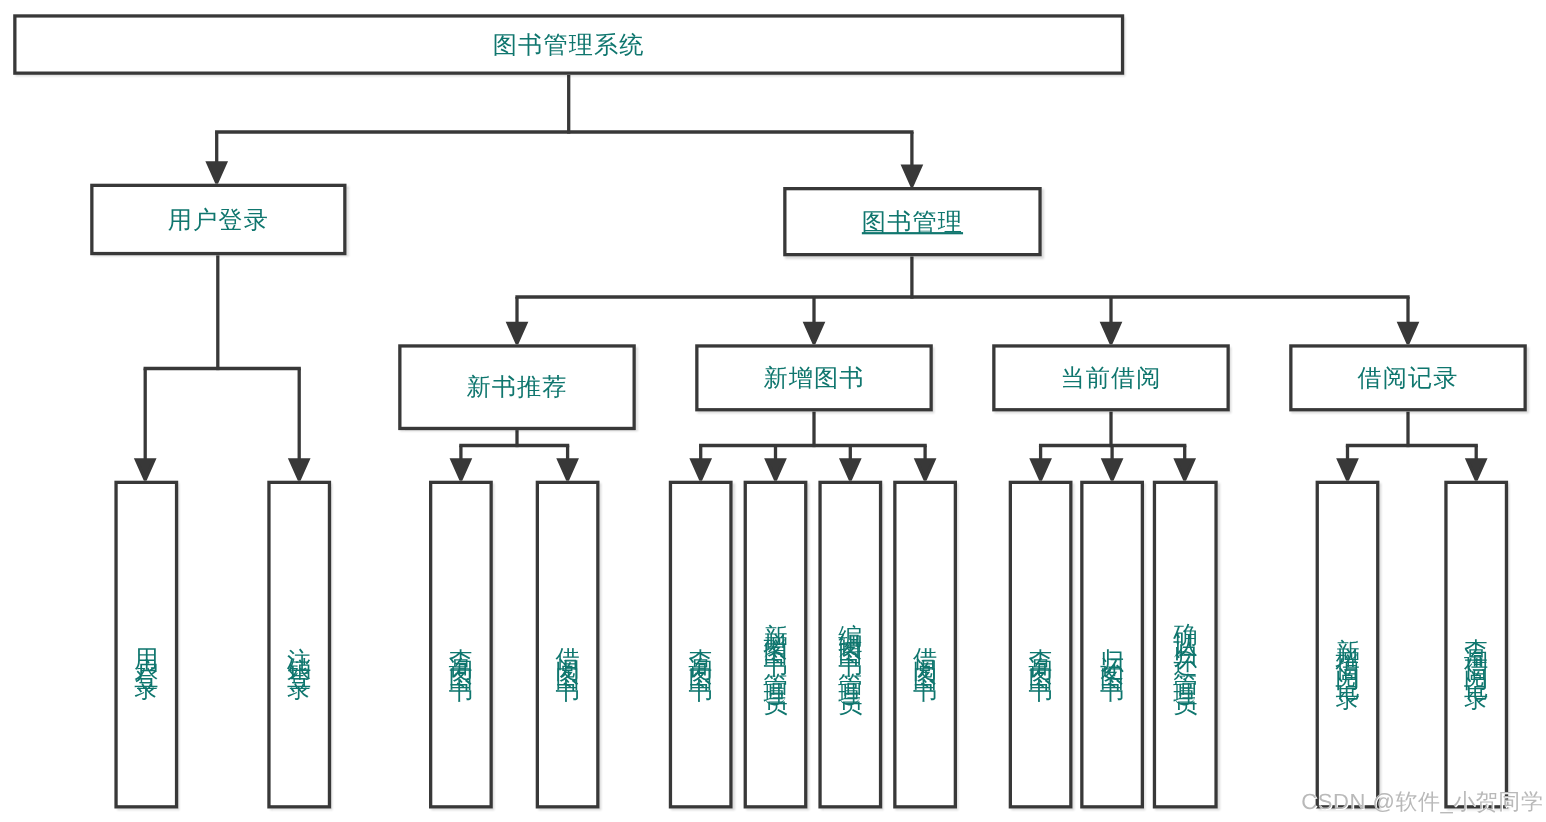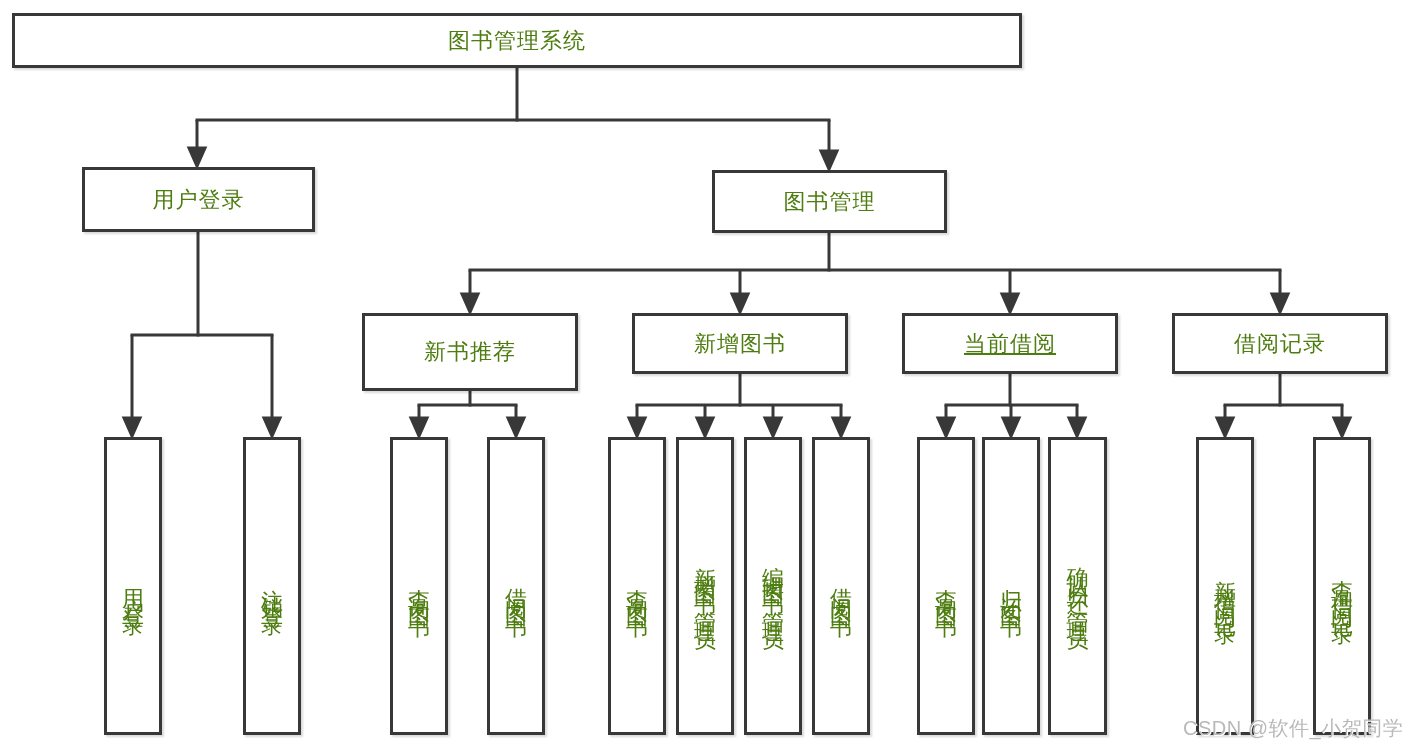--- a/index.html
+++ b/index.html
@@ -20,21 +20,21 @@
   .node {
     position: absolute;
     box-sizing: border-box;
     background: #ffffff;
     border: 3px solid #383838;
     display: flex;
     align-items: center;
     justify-content: center;
     font-size: 22px;
     letter-spacing: 1px;
-    color: #4d7c0f;
+    color: #0f766e;
     box-shadow: 2px 2px 2px rgba(0,0,0,0.15);
     z-index: 2;
   }
   .leaf {
     writing-mode: vertical-rl;
     text-orientation: mixed;
     letter-spacing: 9px;
     font-size: 22px;
     line-height: 1;
     padding-top: 6px;
@@ -128,25 +128,25 @@
       <line x1="1225" y1="405" x2="1225" y2="422"></line>
       <polygon points="1217,418 1233,418 1225,436"></polygon>
       <line x1="1342" y1="405" x2="1342" y2="422"></line>
       <polygon points="1334,418 1350,418 1342,436"></polygon>
     </g>
   </svg>
 
   <div class="node" style="left:12px; top:13px; width:1010px; height:55px;">图书管理系统</div>
 
   <div class="node" style="left:82px; top:167px; width:233px; height:65px;">用户登录</div>
-  <div class="node" style="left:712px; top:170px; width:235px; height:63px;">图书管理</div>
+  <div class="node" style="left:712px; top:170px; width:235px; height:63px;text-decoration:underline;">图书管理</div>
 
   <div class="node" style="left:362px; top:313px; width:216px; height:78px;">新书推荐</div>
   <div class="node" style="left:632px; top:313px; width:216px; height:61px;">新增图书</div>
-  <div class="node" style="left:902px; top:313px; width:216px; height:61px;text-decoration:underline;">当前借阅</div>
+  <div class="node" style="left:902px; top:313px; width:216px; height:61px;">当前借阅</div>
   <div class="node" style="left:1172px; top:313px; width:216px; height:61px;">借阅记录</div>
 
   <div class="node leaf" style="left:104px; top:437px; width:58px; height:298px;">用户登录</div>
   <div class="node leaf" style="left:243px; top:437px; width:58px; height:298px;">注销登录</div>
 
   <div class="node leaf" style="left:390px; top:437px; width:58px; height:298px;">查询图书</div>
   <div class="node leaf" style="left:487px; top:437px; width:58px; height:298px;">借阅图书</div>
 
   <div class="node leaf" style="left:608px; top:437px; width:58px; height:298px;">查询图书</div>
   <div class="node leaf" style="left:676px; top:437px; width:58px; height:298px;">新增图书（管理员）</div>

